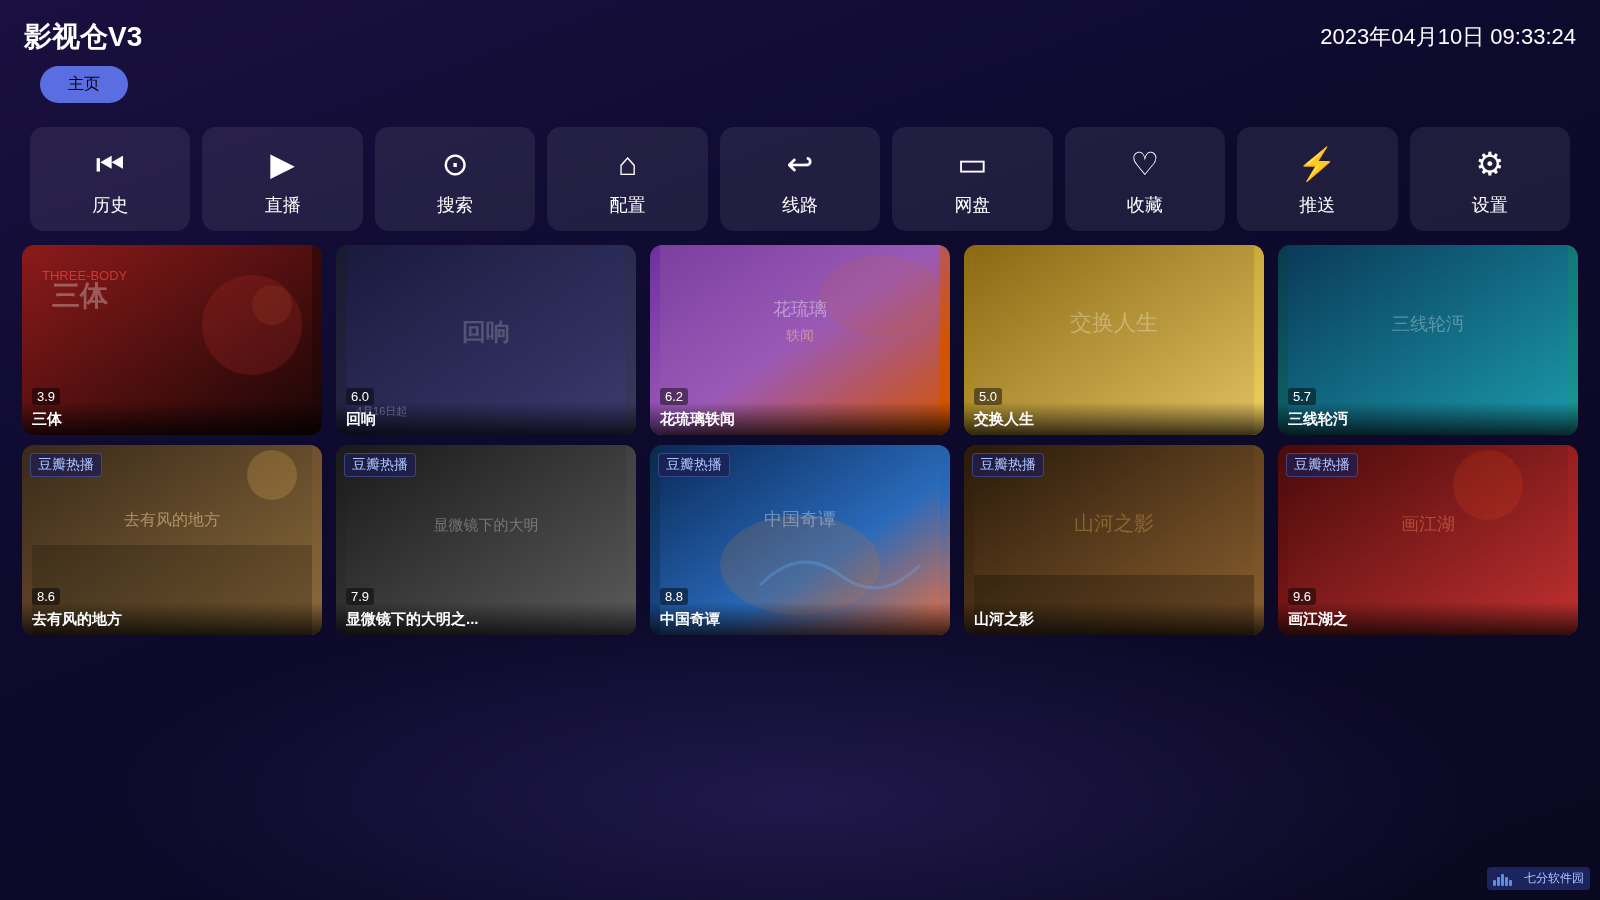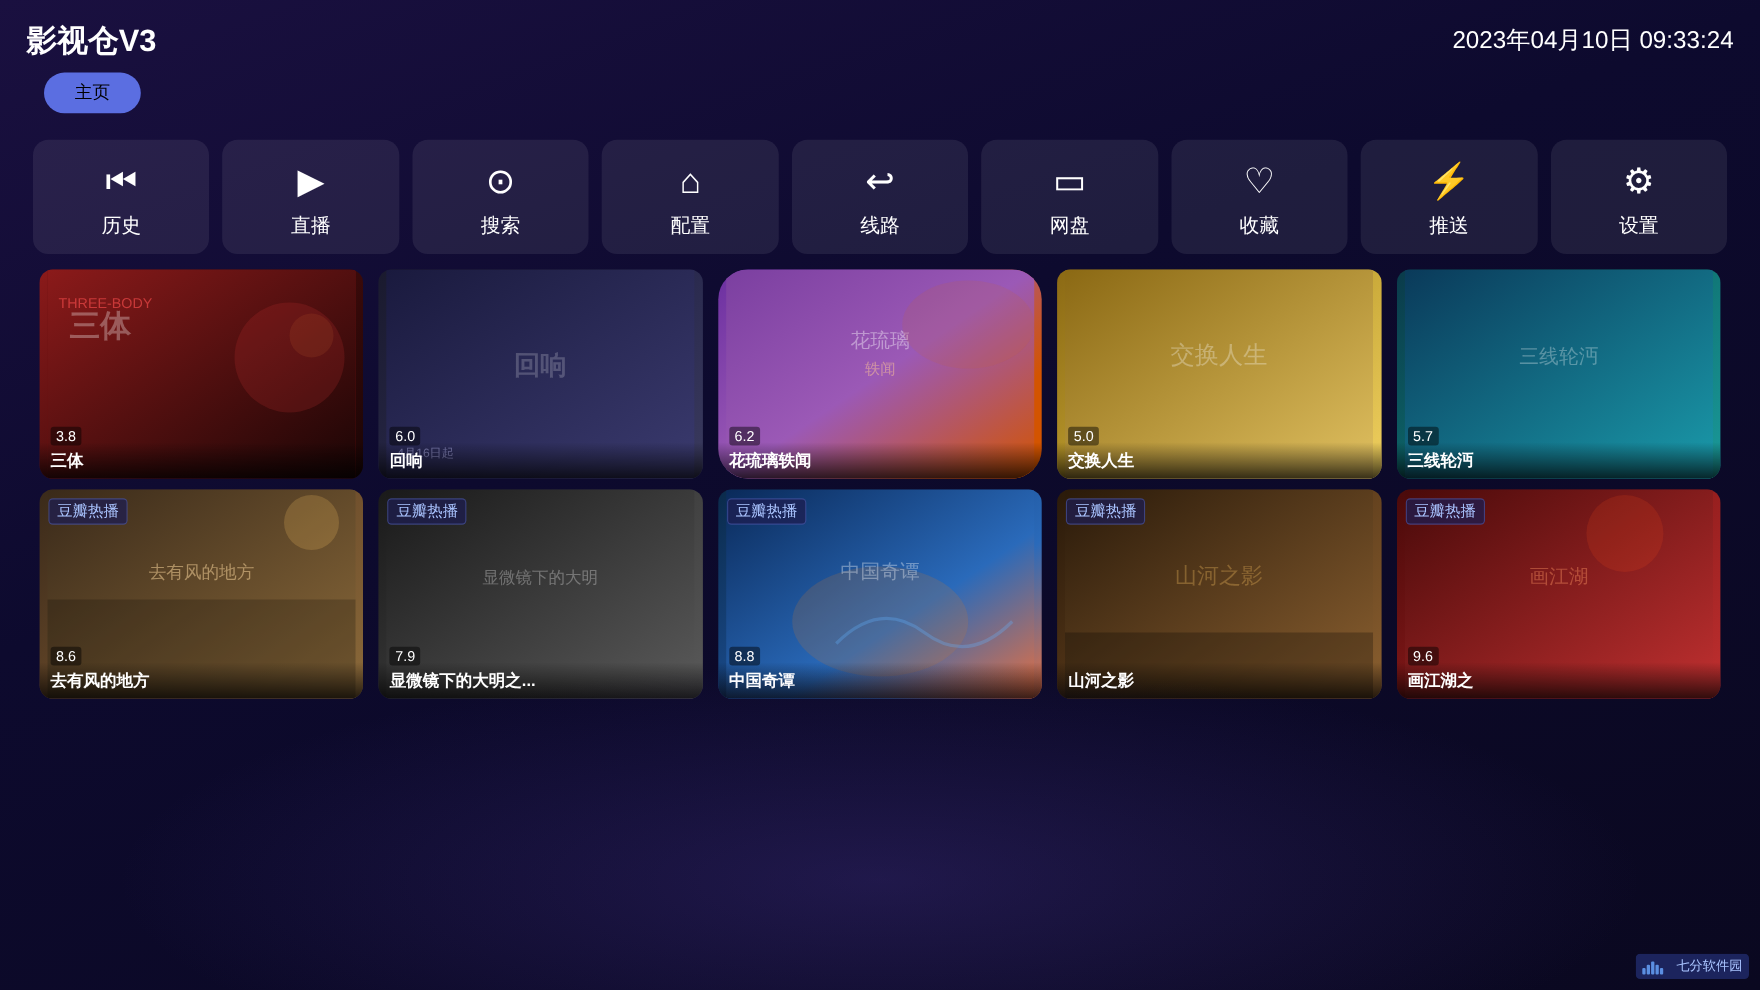--- a/index.html
+++ b/index.html
@@ -84,21 +84,21 @@
       margin-bottom: 10px;
       color: #fff;
     }
 
     .menu-label {
       font-size: 18px;
       color: #fff;
     }
 
     #content-area {
-      padding: 0 36px;
+      padding: 0 22px;
     }
 
     .row {
       display: flex;
       gap: 14px;
       margin-bottom: 10px;
     }
 
     .card {
       flex: 1;
@@ -143,21 +143,21 @@
       color: #aac4ff;
       font-size: 14px;
       padding: 2px 7px;
       border-radius: 4px;
       border: 1px solid rgba(100,120,220,0.4);
     }
 
     
     .card-three-body { background: linear-gradient(135deg, #8b1a1a 0%, #3a0a0a 60%, #1a0505 100%); }
     .card-huixiang { background: linear-gradient(135deg, #1a1a2e 0%, #2a2a4e 60%, #3a3a5e 100%); }
-    .card-hualiu { background: linear-gradient(135deg, #6b2fa0 0%, #9b59b6 40%, #d35400 80%); border-radius: 27px; }
+    .card-hualiu { background: linear-gradient(135deg, #6b2fa0 0%, #9b59b6 40%, #d35400 80%); }
     .card-jiaohuanren { background: linear-gradient(135deg, #8b6914 0%, #c0a030 50%, #f0d060 100%); }
     .card-sanxian { background: linear-gradient(135deg, #0a3a4a 0%, #0e6e6e 50%, #1a9a9a 100%); }
     .card-quyoufeng { background: linear-gradient(135deg, #3a2a1a 0%, #6a4a2a 50%, #8b6a3a 100%); }
     .card-xianwei { background: linear-gradient(135deg, #1a1a1a 0%, #3a3a3a 50%, #5a5a5a 100%); }
     .card-zhongguoqitan { background: linear-gradient(135deg, #0a2a4a 0%, #1a4a8a 40%, #2a6aba 70%, #e87040 100%); }
     .card-shanhe { background: linear-gradient(135deg, #2a1a0a 0%, #5a3a1a 50%, #8b6030 100%); }
     .card-huajiang { background: linear-gradient(135deg, #4a0a0a 0%, #8b1a1a 50%, #c03030 100%); }
 
     
     .card-art {
@@ -256,21 +256,21 @@
             <linearGradient id="gb1" x1="0" y1="0" x2="1" y2="1">
               <stop offset="0" stop-color="#8b1a1a"></stop>
               <stop offset="1" stop-color="#1a0505"></stop>
             </linearGradient>
           </defs>
       <text x="20" y="60" font-size="28" fill="rgba(255,255,255,0.3)" font-weight="bold">三体</text>
       <text x="10" y="35" font-size="13" fill="rgba(255,80,80,0.6)">THREE-BODY</text>
       <circle cx="220" cy="80" r="50" fill="rgba(200,50,50,0.2)"></circle>
       <circle cx="240" cy="60" r="20" fill="rgba(200,100,50,0.15)"></circle>
     </svg>
-        <span class="card-rating">3.8</span>
+        <span class="card-rating">3.9</span>
         <div class="card-overlay"><span class="card-title">三体</span></div>
       </div>
       <div class="card card-huixiang">
         <svg class="card-art" viewBox="0 0 280 190" xmlns="http://www.w3.org/2000/svg">
       <defs>
             <linearGradient id="gb2" x1="0" y1="0" x2="1" y2="1">
               <stop offset="0" stop-color="#1a1a3e"></stop>
               <stop offset="1" stop-color="#3a3a6e"></stop>
             </linearGradient>
           </defs>

